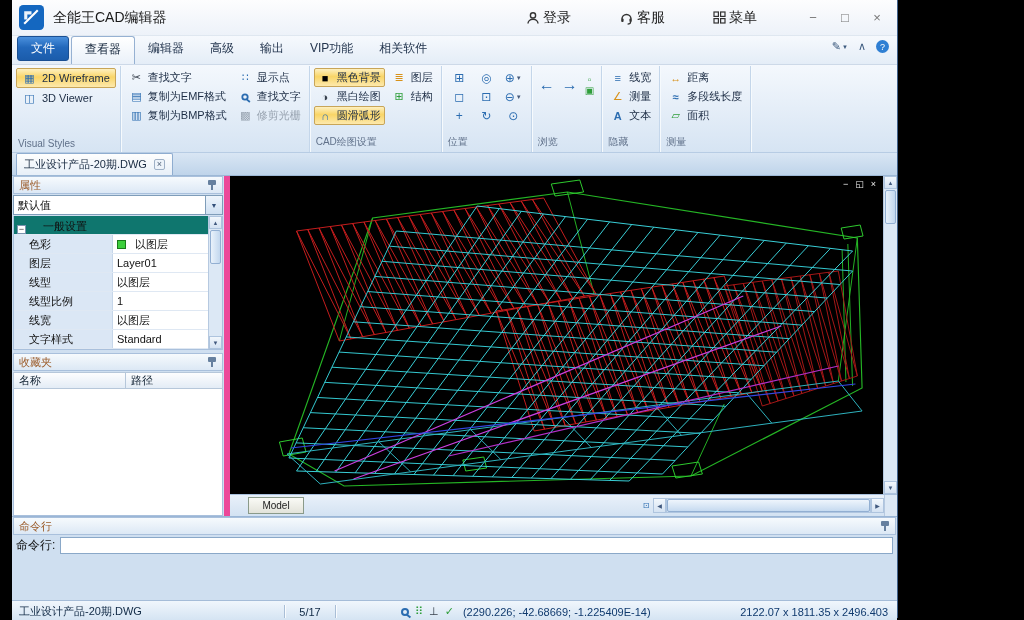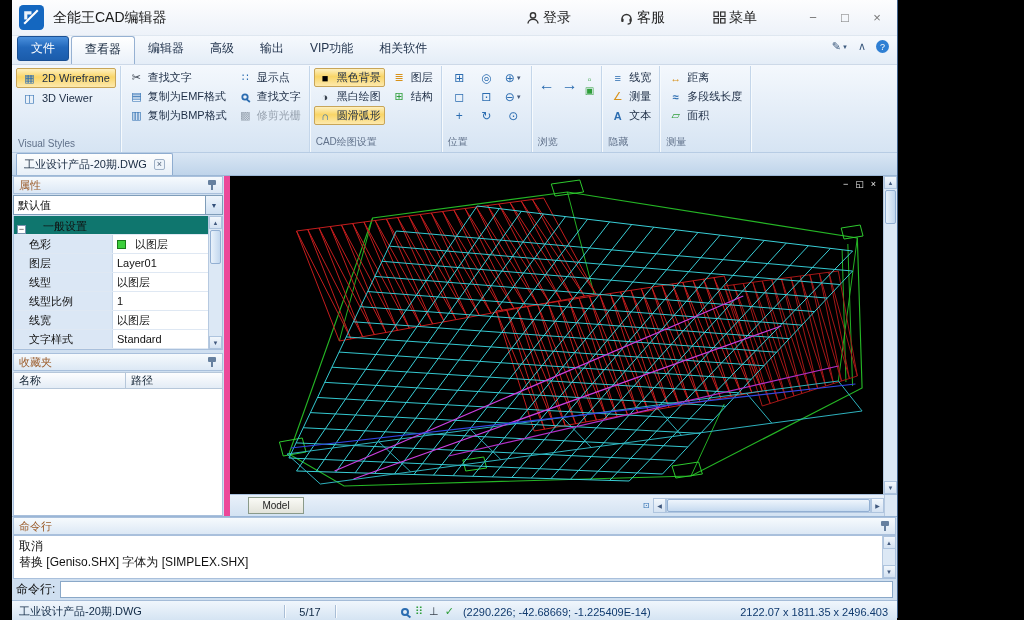--- a/index.html
+++ b/index.html
@@ -639,28 +639,20 @@
         <div class="hcorner"></div>
       </div>
     </div>
   </div>
 
   <div class="cmdpanel">
     <div class="phead">
       <span>命令行</span>
       <span class="pin"></span>
     </div>
-    <div class="cmdtext">
-      <div>取消</div>
-      <div>替换 [Geniso.SHX] 字体为 [SIMPLEX.SHX]</div>
-      <div class="cmdscroll">
-        <span class="sarrow">▲</span>
-        <span class="sarrow">▼</span>
-      </div>
-    </div>
     <div class="cmdin">
       <span>命令行:</span>
       <input value="" style="">
     </div>
   </div>
 
   <div class="statusbar">
     <span class="sfile">工业设计产品-20期.DWG</span>
     <span class="ssep"></span>
     <span class="spage">5/17</span>

